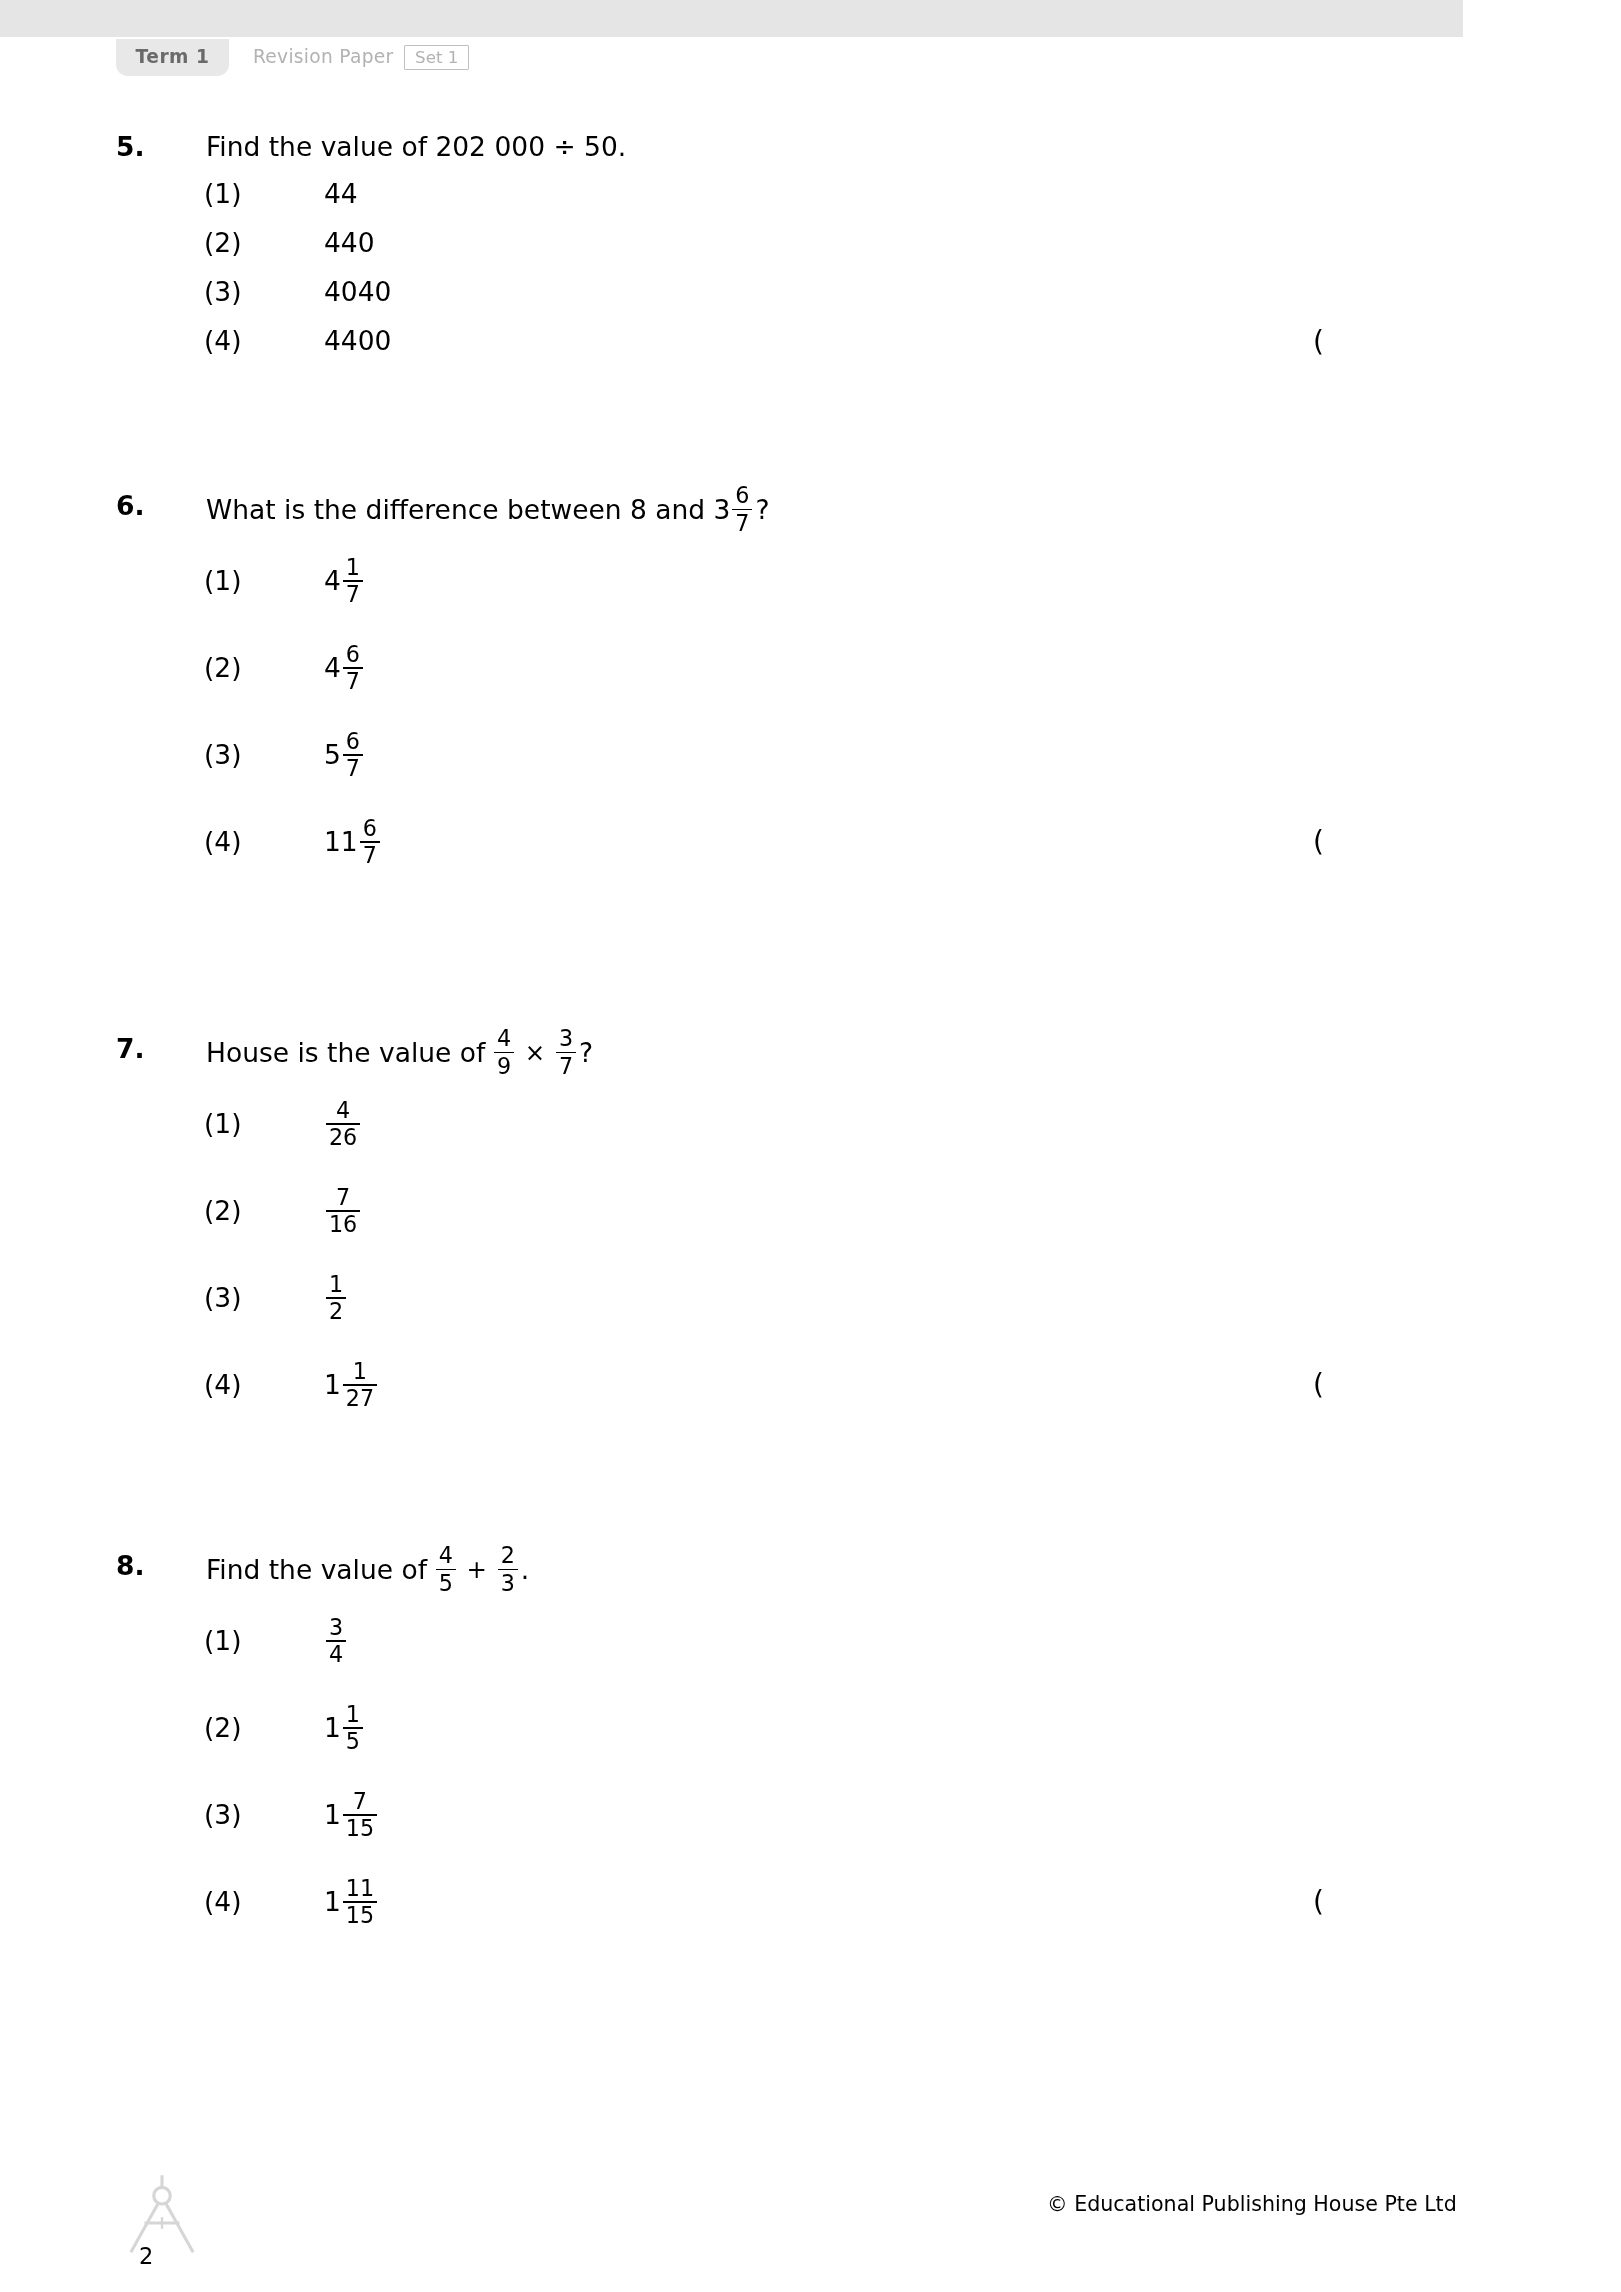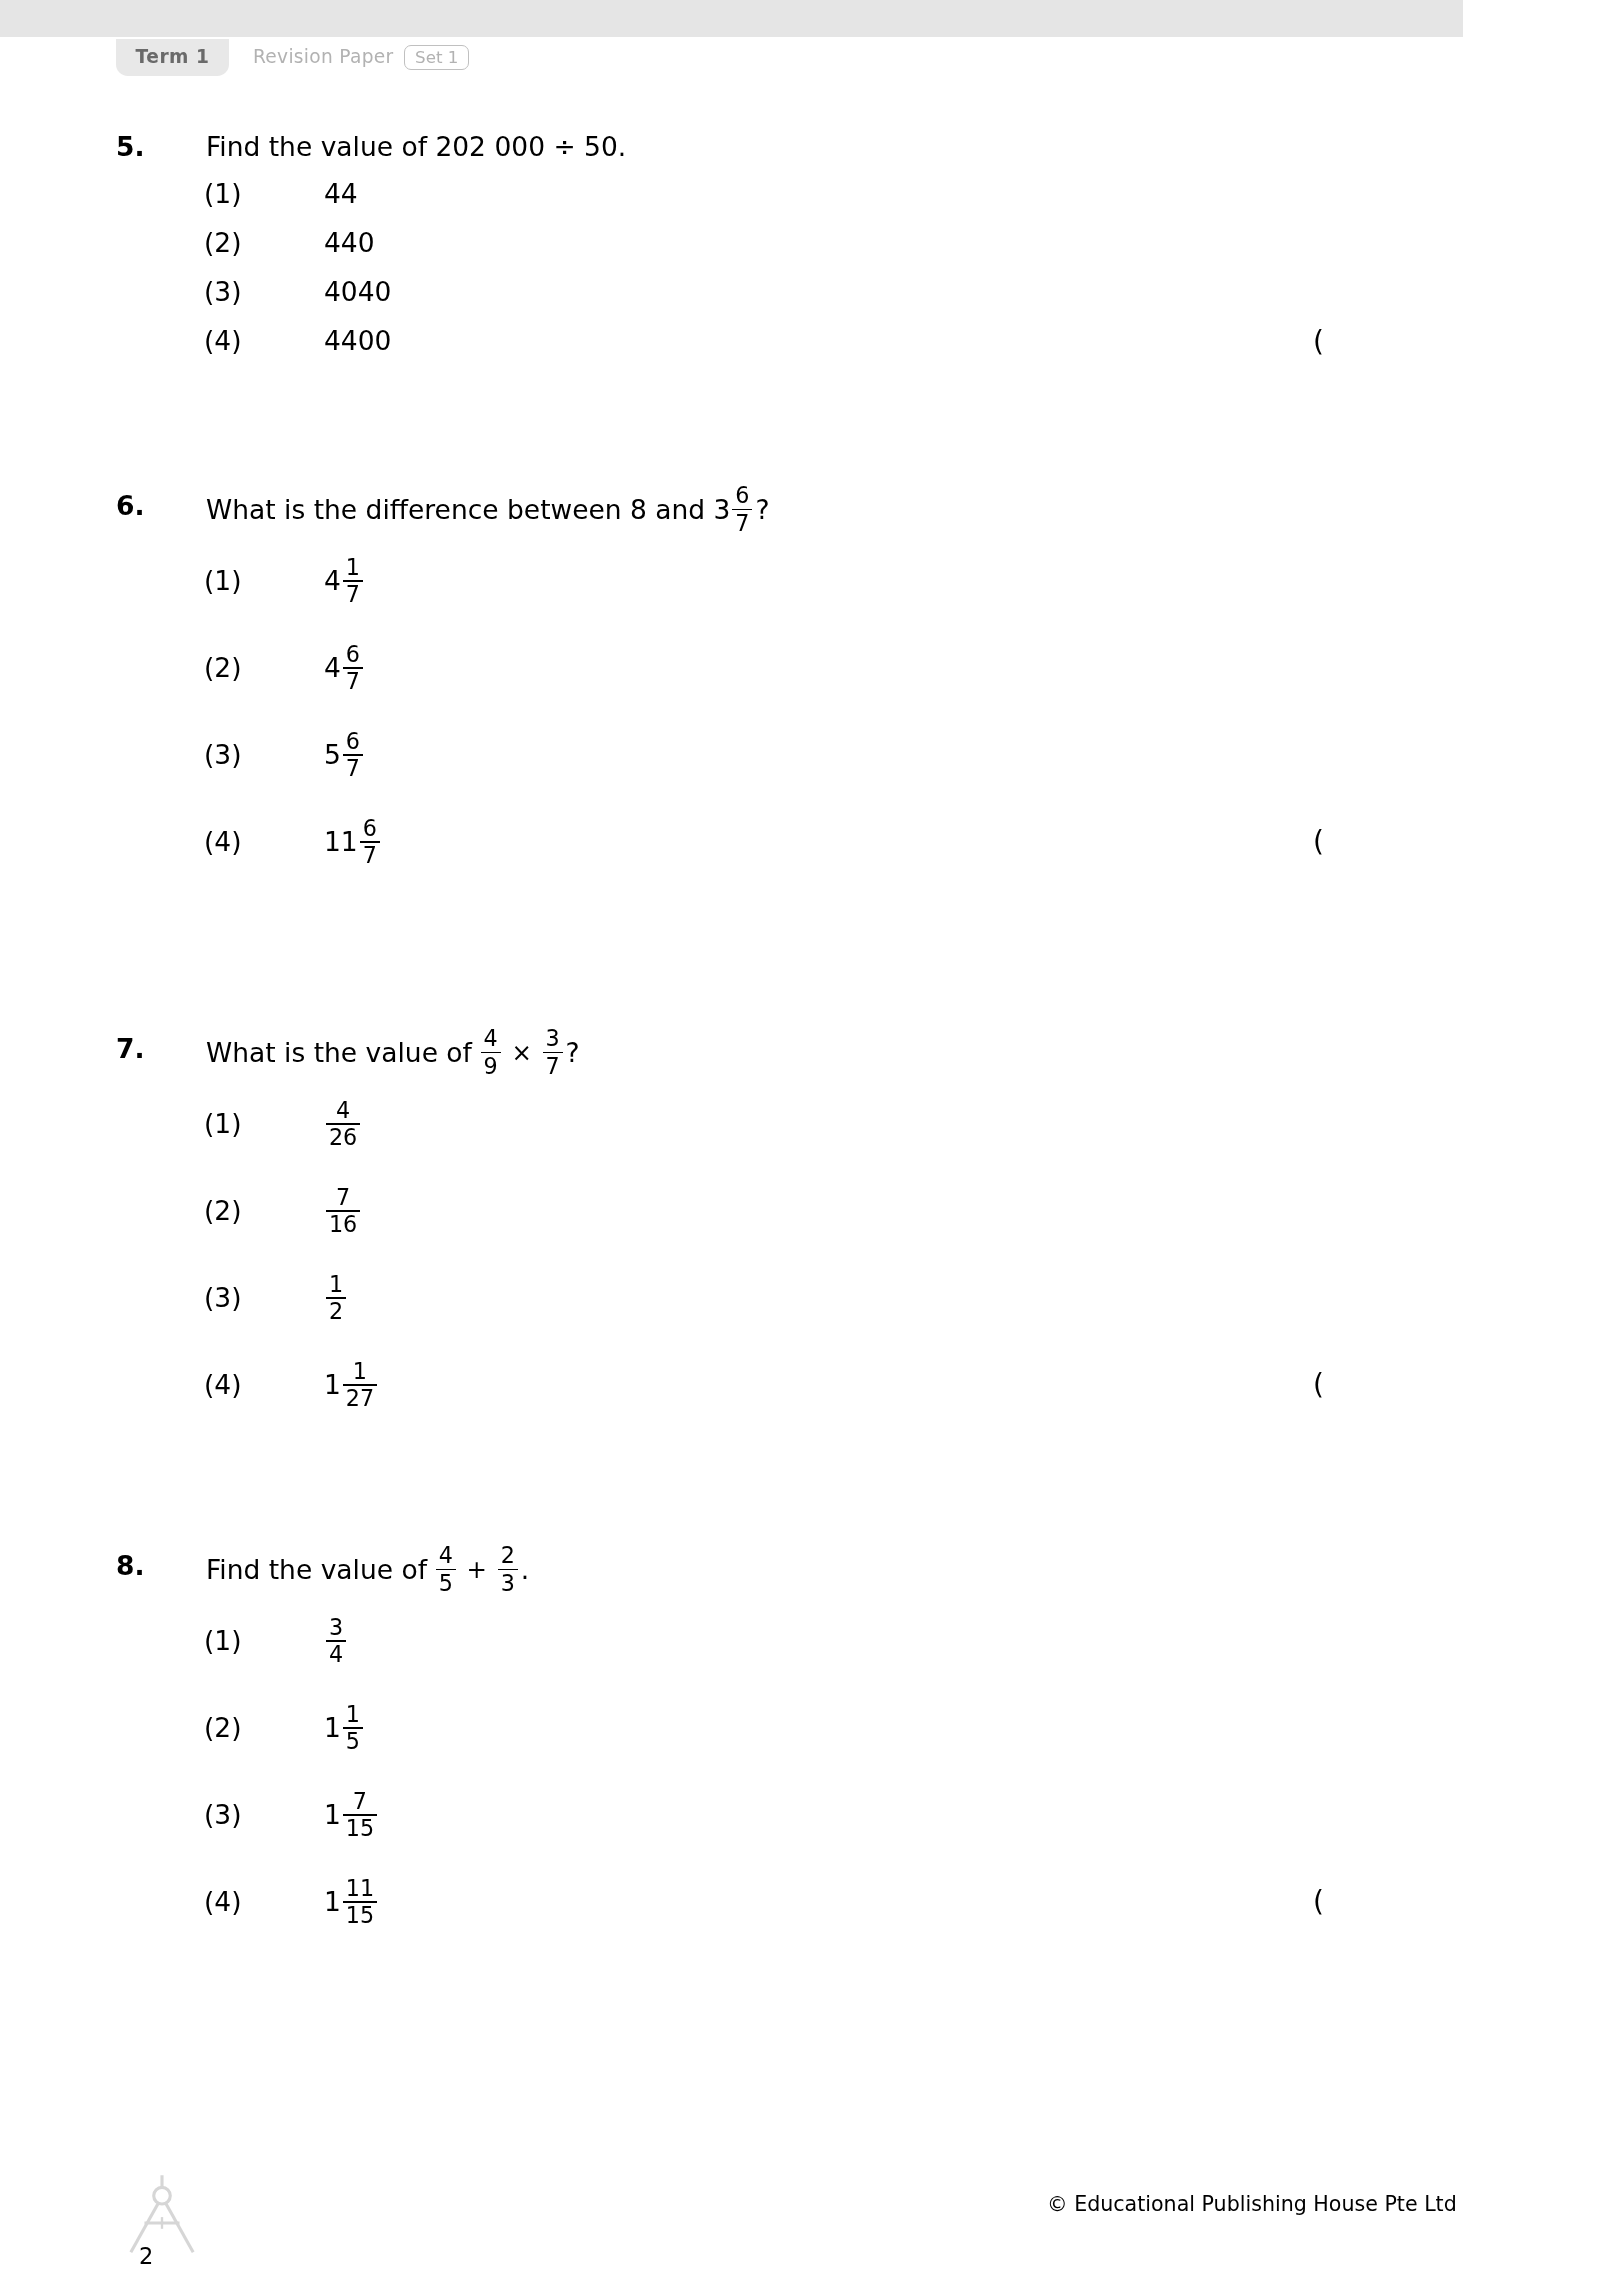--- a/index.html
+++ b/index.html
@@ -52,21 +52,21 @@
     margin-left: 24px;
     font-size: 18.6px;
     color: #b2b2b2;
     letter-spacing: 0.3px;
     line-height: 1;
   }
   .set-chip {
     margin-left: 10.8px;
     display: inline-block;
     border: 1.5px solid #c0c0c0;
-    border-radius: 7px;
+    border-radius: 1px;
     padding: 2.9px 9.8px 3.9px 9.8px;
     font-size: 16.7px;
     color: #b2b2b2;
     line-height: 1;
   }
 
   
   .question {
     position: absolute;
     left: 0;
@@ -314,21 +314,21 @@
           <span>)</span>
         </div>
       </div>
     </div>
   </div>
 
   <div class="question" style="top:1027px;">
     <div class="q-head">
       <div class="q-num">7.</div>
       <div class="q-stem">
-        <span>What is the value of</span>
+        <span>House is the value of</span>
         <span class="frac" style="margin-left:8.8px;">
           <span class="num">4</span>
           <span class="bar"></span>
           <span class="den">9</span>
         </span>
         <span class="op">×</span>
         <span class="frac">
           <span class="num">3</span>
           <span class="bar"></span>
           <span class="den">7</span>

